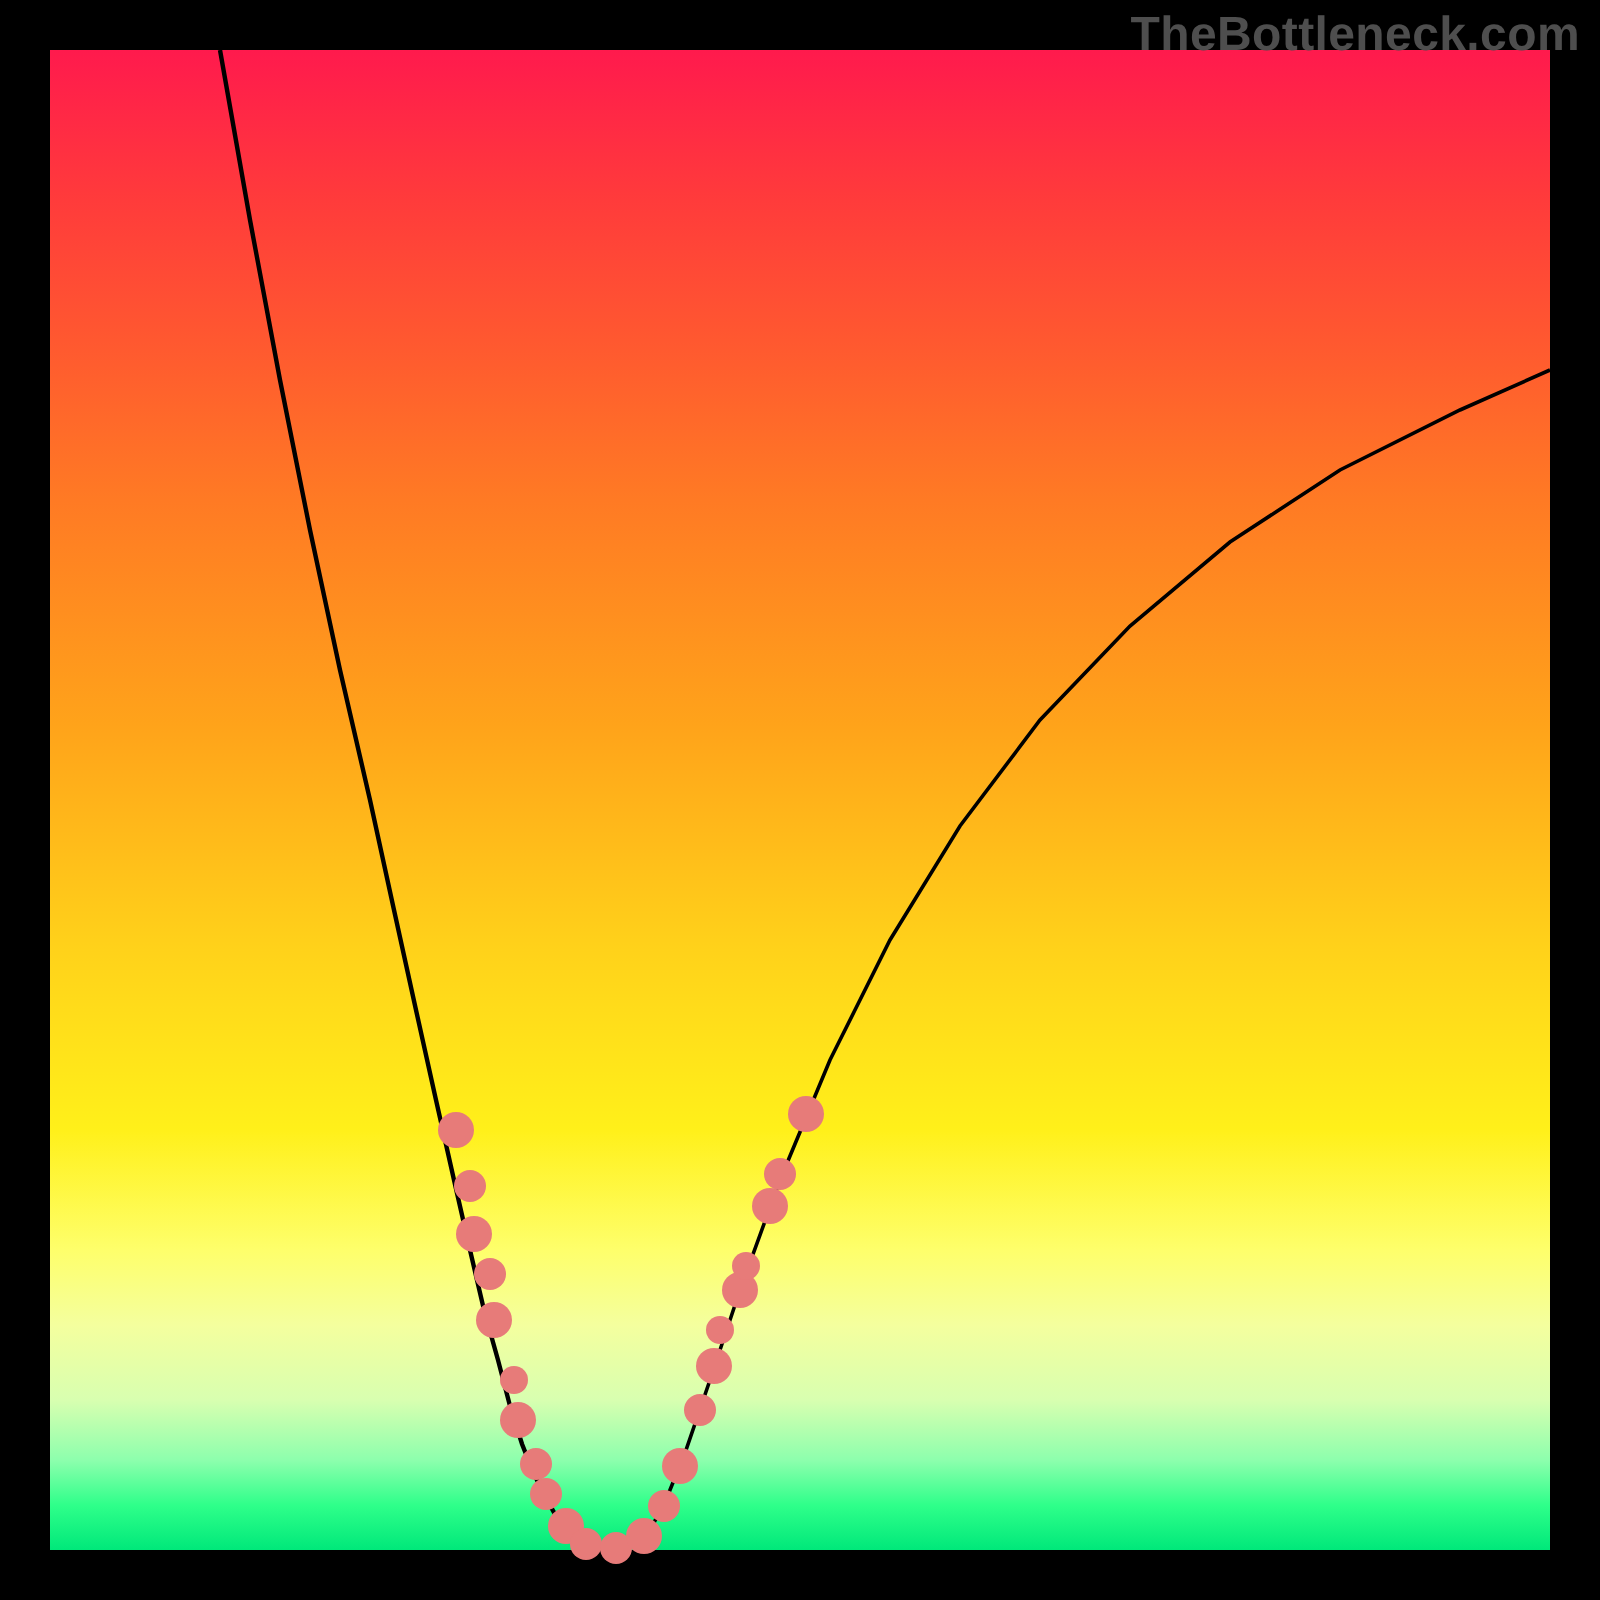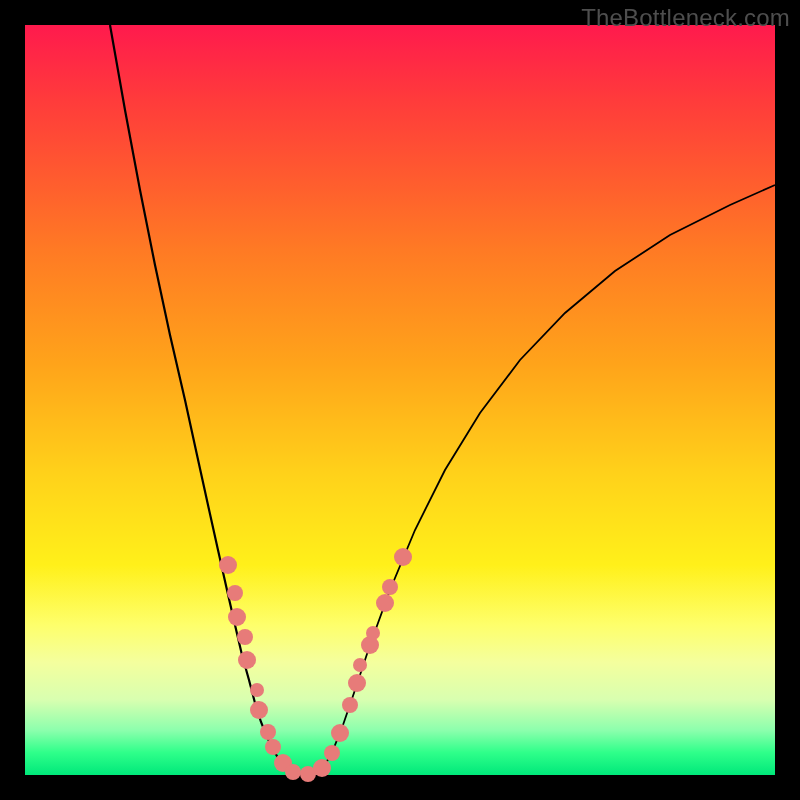--- a/index.html
+++ b/index.html
@@ -40,21 +40,21 @@
       #2fff8a 97%,
       #00e87a 100%
     );
   }
   .watermark {
     position: absolute;
     top: 4px;
     right: 10px;
     color: #4e4e4e;
     font-size: 24px;
-    font-weight: 400;
+    font-weight: 700;
     letter-spacing: 0.2px;
     z-index: 5;
   }
   svg.curve {
     position: absolute;
     left: 0;
     top: 0;
     width: 750px;
     height: 750px;
     overflow: visible;

